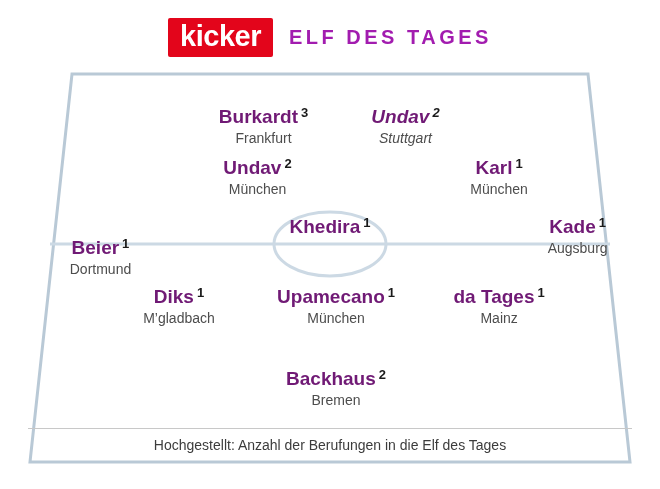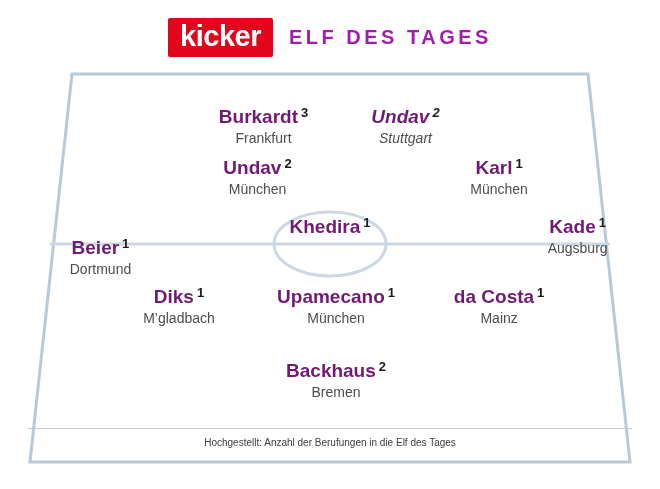--- a/index.html
+++ b/index.html
@@ -102,21 +102,21 @@
     width: 604px;
     height: 1px;
     background: #c8c8c8;
   }
   .footnote {
     position: absolute;
     left: 0;
     top: 437px;
     width: 660px;
     text-align: center;
-    font-size: 10px;
+    font-size: 14px;
     color: #3c3c3c;
   }
 </style>
 </head>
 <body>
 
 <div class="page">
 
   <div class="header">
     <span class="logo">kicker</span>
@@ -171,25 +171,25 @@
       <span class="player-name">Diks</span><span class="player-count">1</span>
       <div class="player-club">M’gladbach</div>
     </div>
 
     <div class="player" style="left:51%; top:214px;">
       <span class="player-name">Upamecano</span><span class="player-count">1</span>
       <div class="player-club">München</div>
     </div>
 
     <div class="player" style="left:78%; top:214px;">
-      <span class="player-name">da Costa</span><span class="player-count">1</span>
+      <span class="player-name">da Tages</span><span class="player-count">1</span>
       <div class="player-club">Mainz</div>
     </div>
 
-    <div class="player" style="left:51%; top:288px;">
+    <div class="player" style="left:51%; top:296px;">
       <span class="player-name">Backhaus</span><span class="player-count">2</span>
       <div class="player-club">Bremen</div>
     </div>
   </div>
 
   <div class="footer-rule"></div>
   <div class="footnote">Hochgestellt: Anzahl der Berufungen in die Elf des Tages</div>
 
 </div>
 

